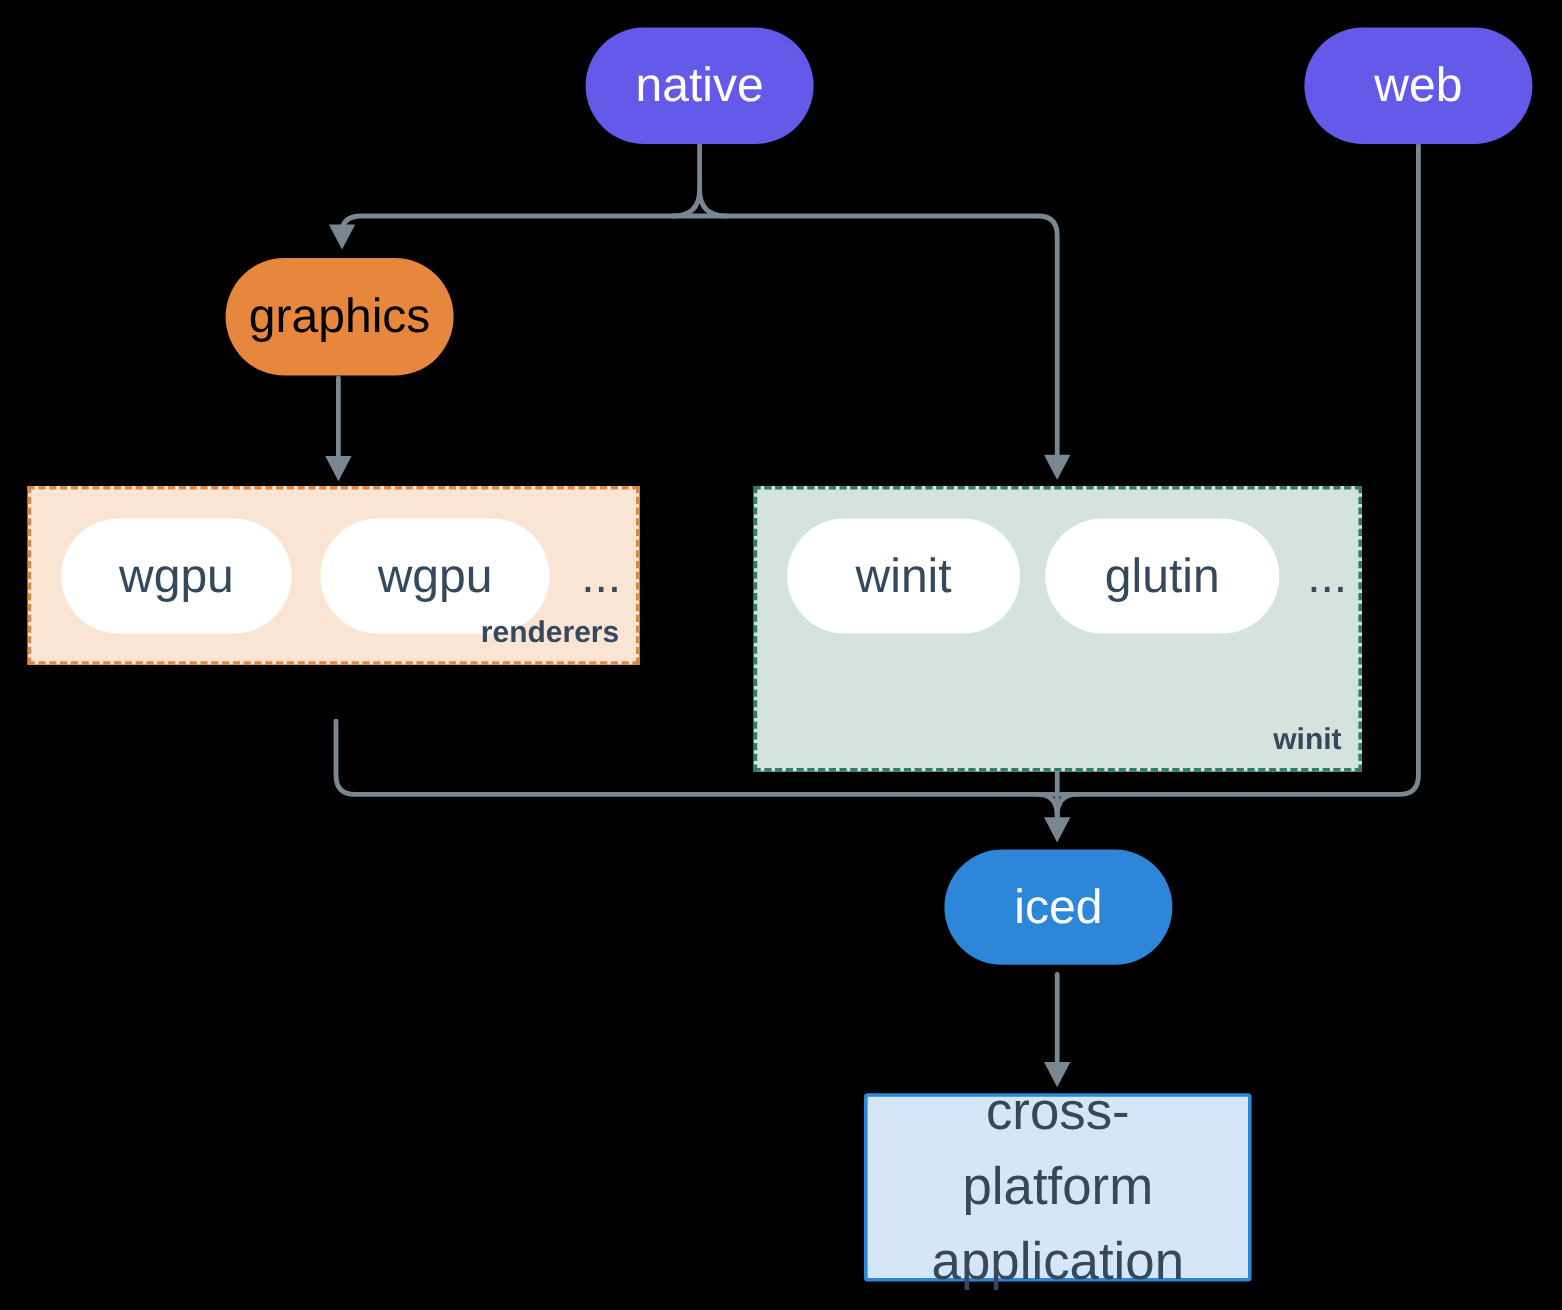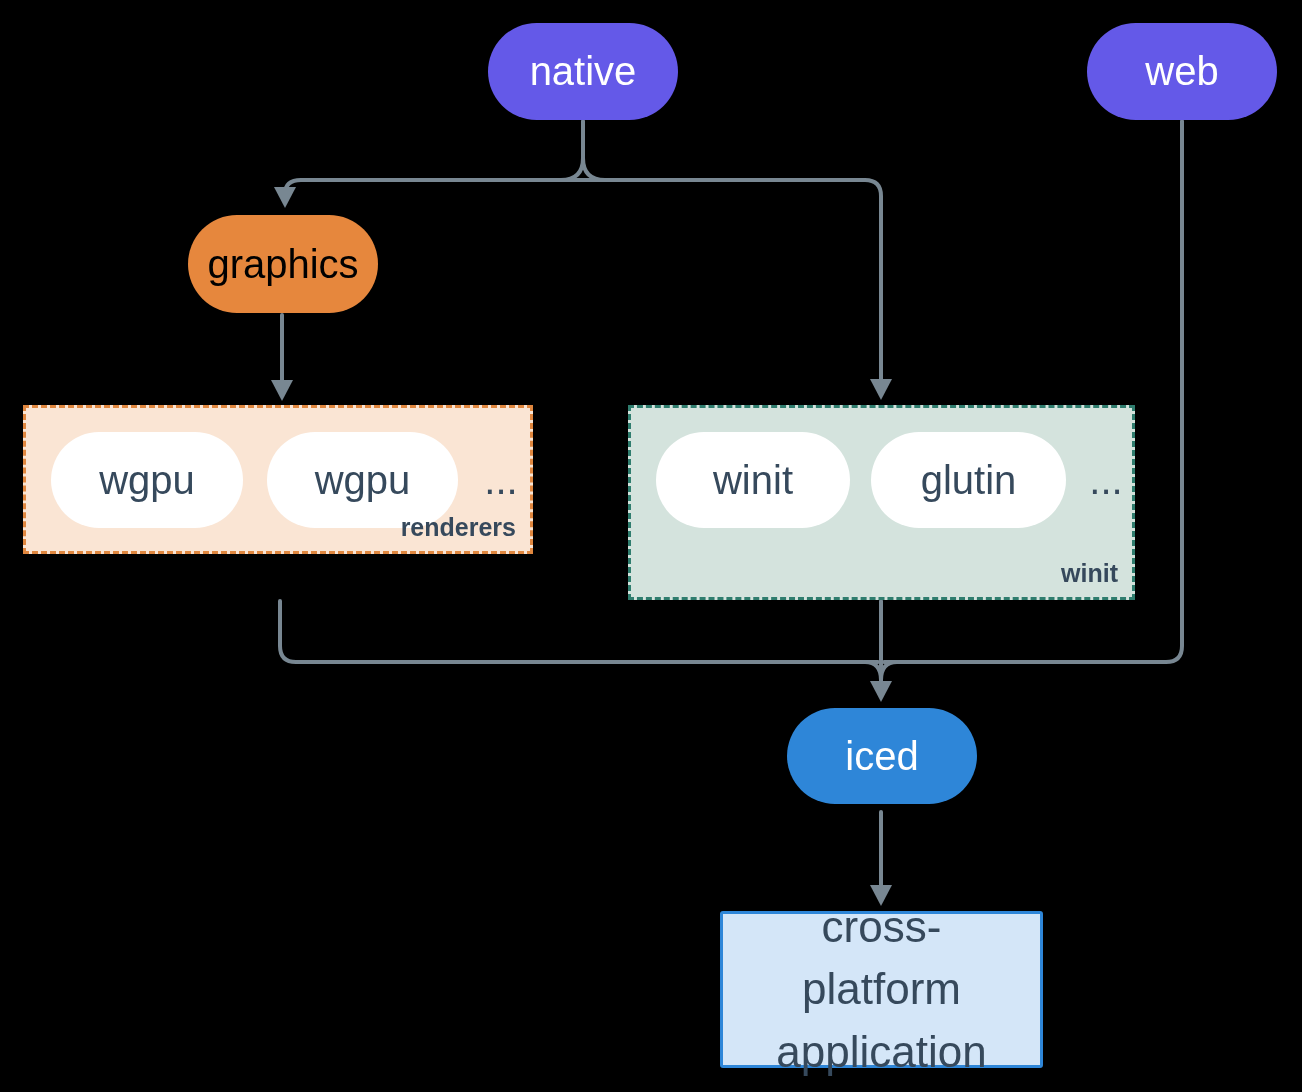--- a/index.html
+++ b/index.html
@@ -52,21 +52,21 @@
   .group {
     position: absolute;
     border: 3px dashed;
     box-sizing: border-box;
   }
   .group-renderers {
     left: 23px; top: 405px; width: 510px; height: 149px;
     background: #fae5d4; border-color: #e0873f;
   }
   .group-shells {
-    left: 628px; top: 405px; width: 507px; height: 195px;
+    left: 628px; top: 405px; width: 507px; height: 238px;
     background: #d4e3dd; border-color: #2f7d6e;
   }
   .node-wgpu   { left: 25px;  top: 24px; width: 192px; height: 96px; }
   .node-glow   { left: 241px; top: 24px; width: 191px; height: 96px; }
   .node-winit  { left: 25px;  top: 24px; width: 194px; height: 96px; }
   .node-glutin { left: 240px; top: 24px; width: 195px; height: 96px; }
   .dots {
     position: absolute;
     left: 440px; top: 24px; width: 70px; height: 96px;
     display: flex; align-items: center; justify-content: center;

